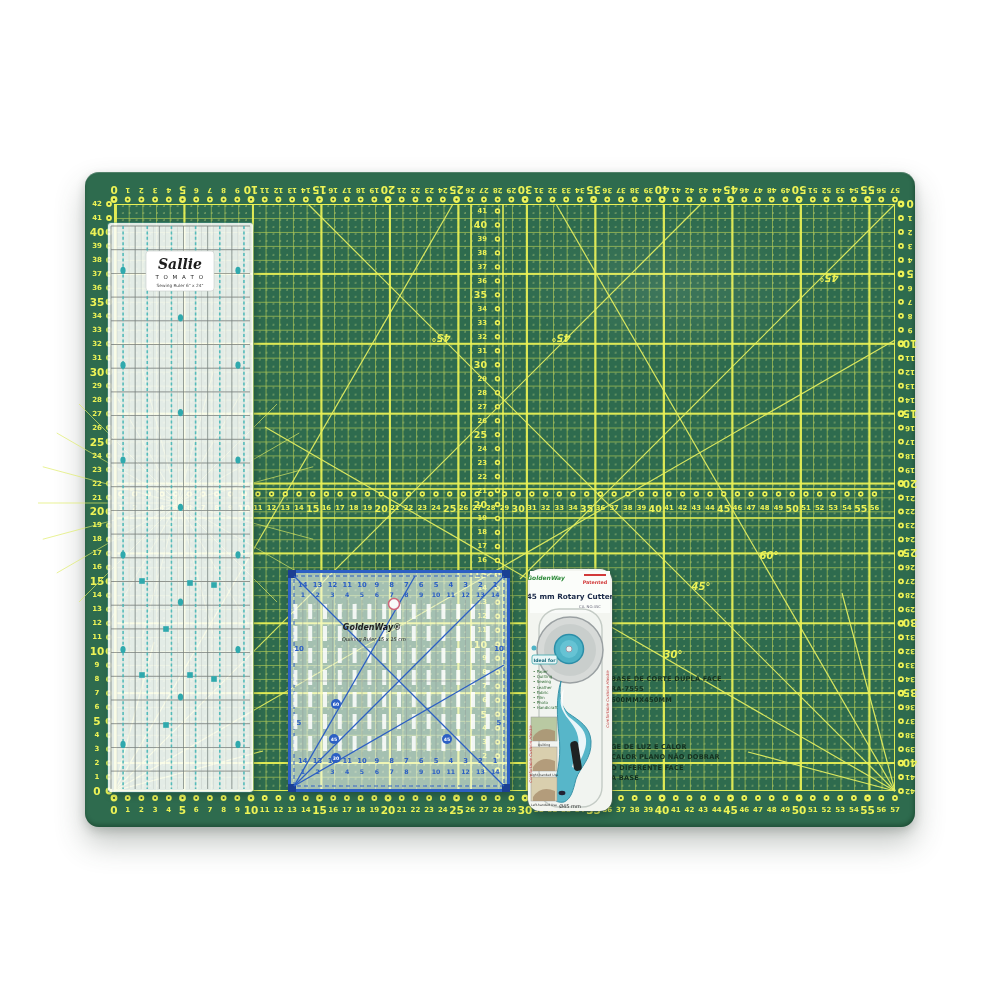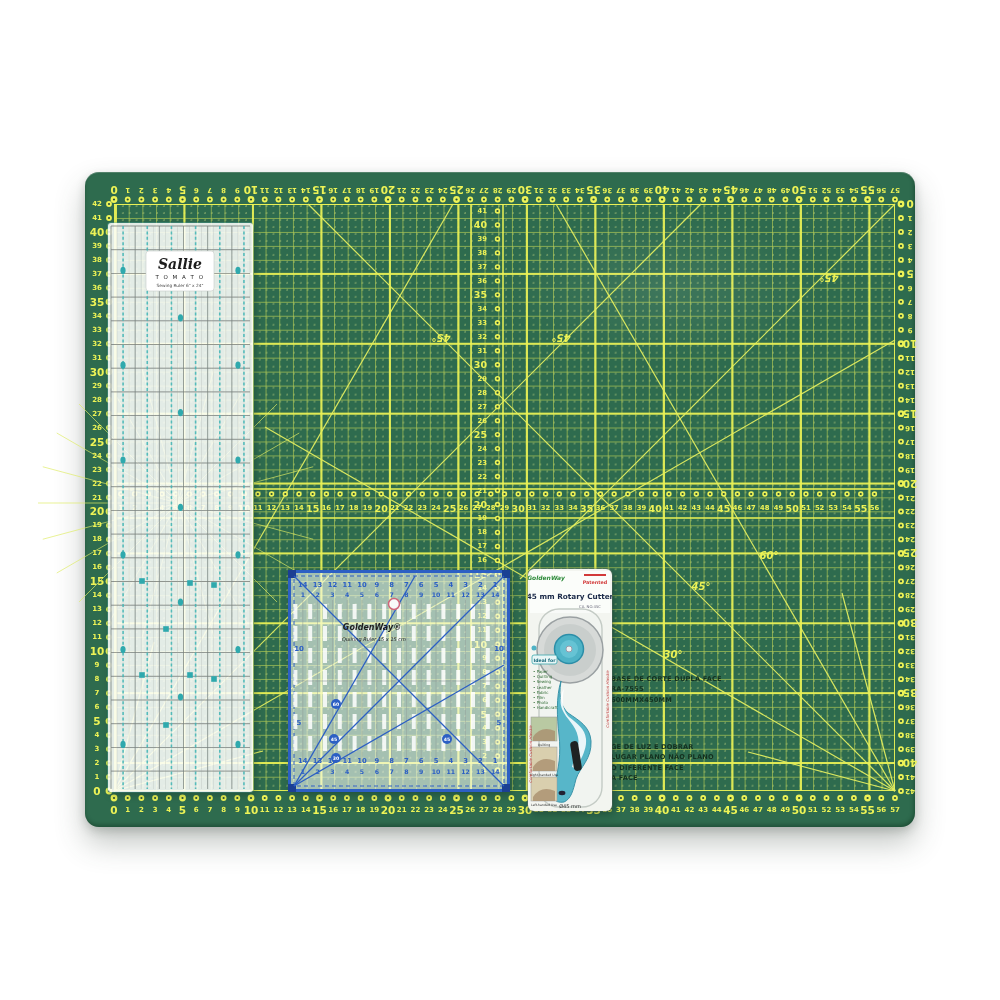--- a/index.html
+++ b/index.html
@@ -27,21 +27,21 @@
     letter-spacing:.2px;white-space:nowrap;}
   #print1{left:611px;top:674px;}
   #print2{left:611px;top:742px;}
   
   #longruler{position:absolute;left:108px;top:223px;width:145px;height:569px;border-radius:3px;
     background:rgba(253,254,252,.88);box-shadow:2px 3px 7px rgba(15,40,28,.35),0 0 0 1px rgba(90,180,180,.35);}
   
   #sqruler{position:absolute;left:288px;top:570px;width:222px;height:222px;border-radius:3px;
     background:rgba(250,253,250,.58);box-shadow:2px 3px 7px rgba(15,40,28,.35);}
   
-  #cutter{position:absolute;left:528px;top:569px;width:84px;height:242px;border-radius:6px;
+  #cutter{position:absolute;left:528px;top:569px;width:84px;height:242px;border-radius:12px;
     background:#f3f5f0;box-shadow:2px 3px 8px rgba(15,40,28,.42),0 0 0 1px rgba(120,130,120,.35);}
   svg{display:block;}
 </style>
 </head>
 <body>
 <div id="stage">
 
   <div id="mat">
     <div id="grid"></div>
   </div>
@@ -990,24 +990,24 @@
       <text x="769" y="559" font-size="10" text-anchor="middle" font-family="&quot;DejaVu Sans&quot;,&quot;Liberation Sans&quot;,sans-serif" fill="#edf356" font-weight="bold" font-style="italic">60°</text>
       <text x="673" y="658" font-size="10" text-anchor="middle" font-family="&quot;DejaVu Sans&quot;,&quot;Liberation Sans&quot;,sans-serif" fill="#edf356" font-weight="bold" font-style="italic">30°</text>
     </svg>
 
   <div class="mat-print" id="print1">
     <div>BASE DE CORTE DUPLA FACE</div>
     <div>RA-7555</div>
     <div>600MMX450MM</div>
   </div>
   <div class="mat-print" id="print2">
-    <div>GE DE LUZ E DOBRAR</div>
-    <div>LUGAR PLANO NÃO PLANO</div>
+    <div>GE DE LUZ E CALOR</div>
+    <div>CALOR PLANO NÃO DOBRAR</div>
     <div>O DIFERENTE FACE</div>
-    <div>A FACE</div>
+    <div>A BASE</div>
   </div>
 
   <div id="longruler">
     <svg id="lrsvg" width="145" height="569" viewBox="0 0 145 569">
         <line x1="3" y1="3" x2="142" y2="3" stroke="#3a3f3d" stroke-width="0.7" opacity="0.75"></line>
         <line x1="3" y1="26.7" x2="142" y2="26.7" stroke="#3a3f3d" stroke-width="0.7" opacity="0.75"></line>
         <line x1="3" y1="50.4" x2="142" y2="50.4" stroke="#3a3f3d" stroke-width="0.7" opacity="0.75"></line>
         <line x1="3" y1="74.1" x2="142" y2="74.1" stroke="#3a3f3d" stroke-width="0.7" opacity="0.75"></line>
         <line x1="3" y1="97.8" x2="142" y2="97.8" stroke="#3a3f3d" stroke-width="0.7" opacity="0.75"></line>
         <line x1="3" y1="121.5" x2="142" y2="121.5" stroke="#3a3f3d" stroke-width="0.7" opacity="0.75"></line>

